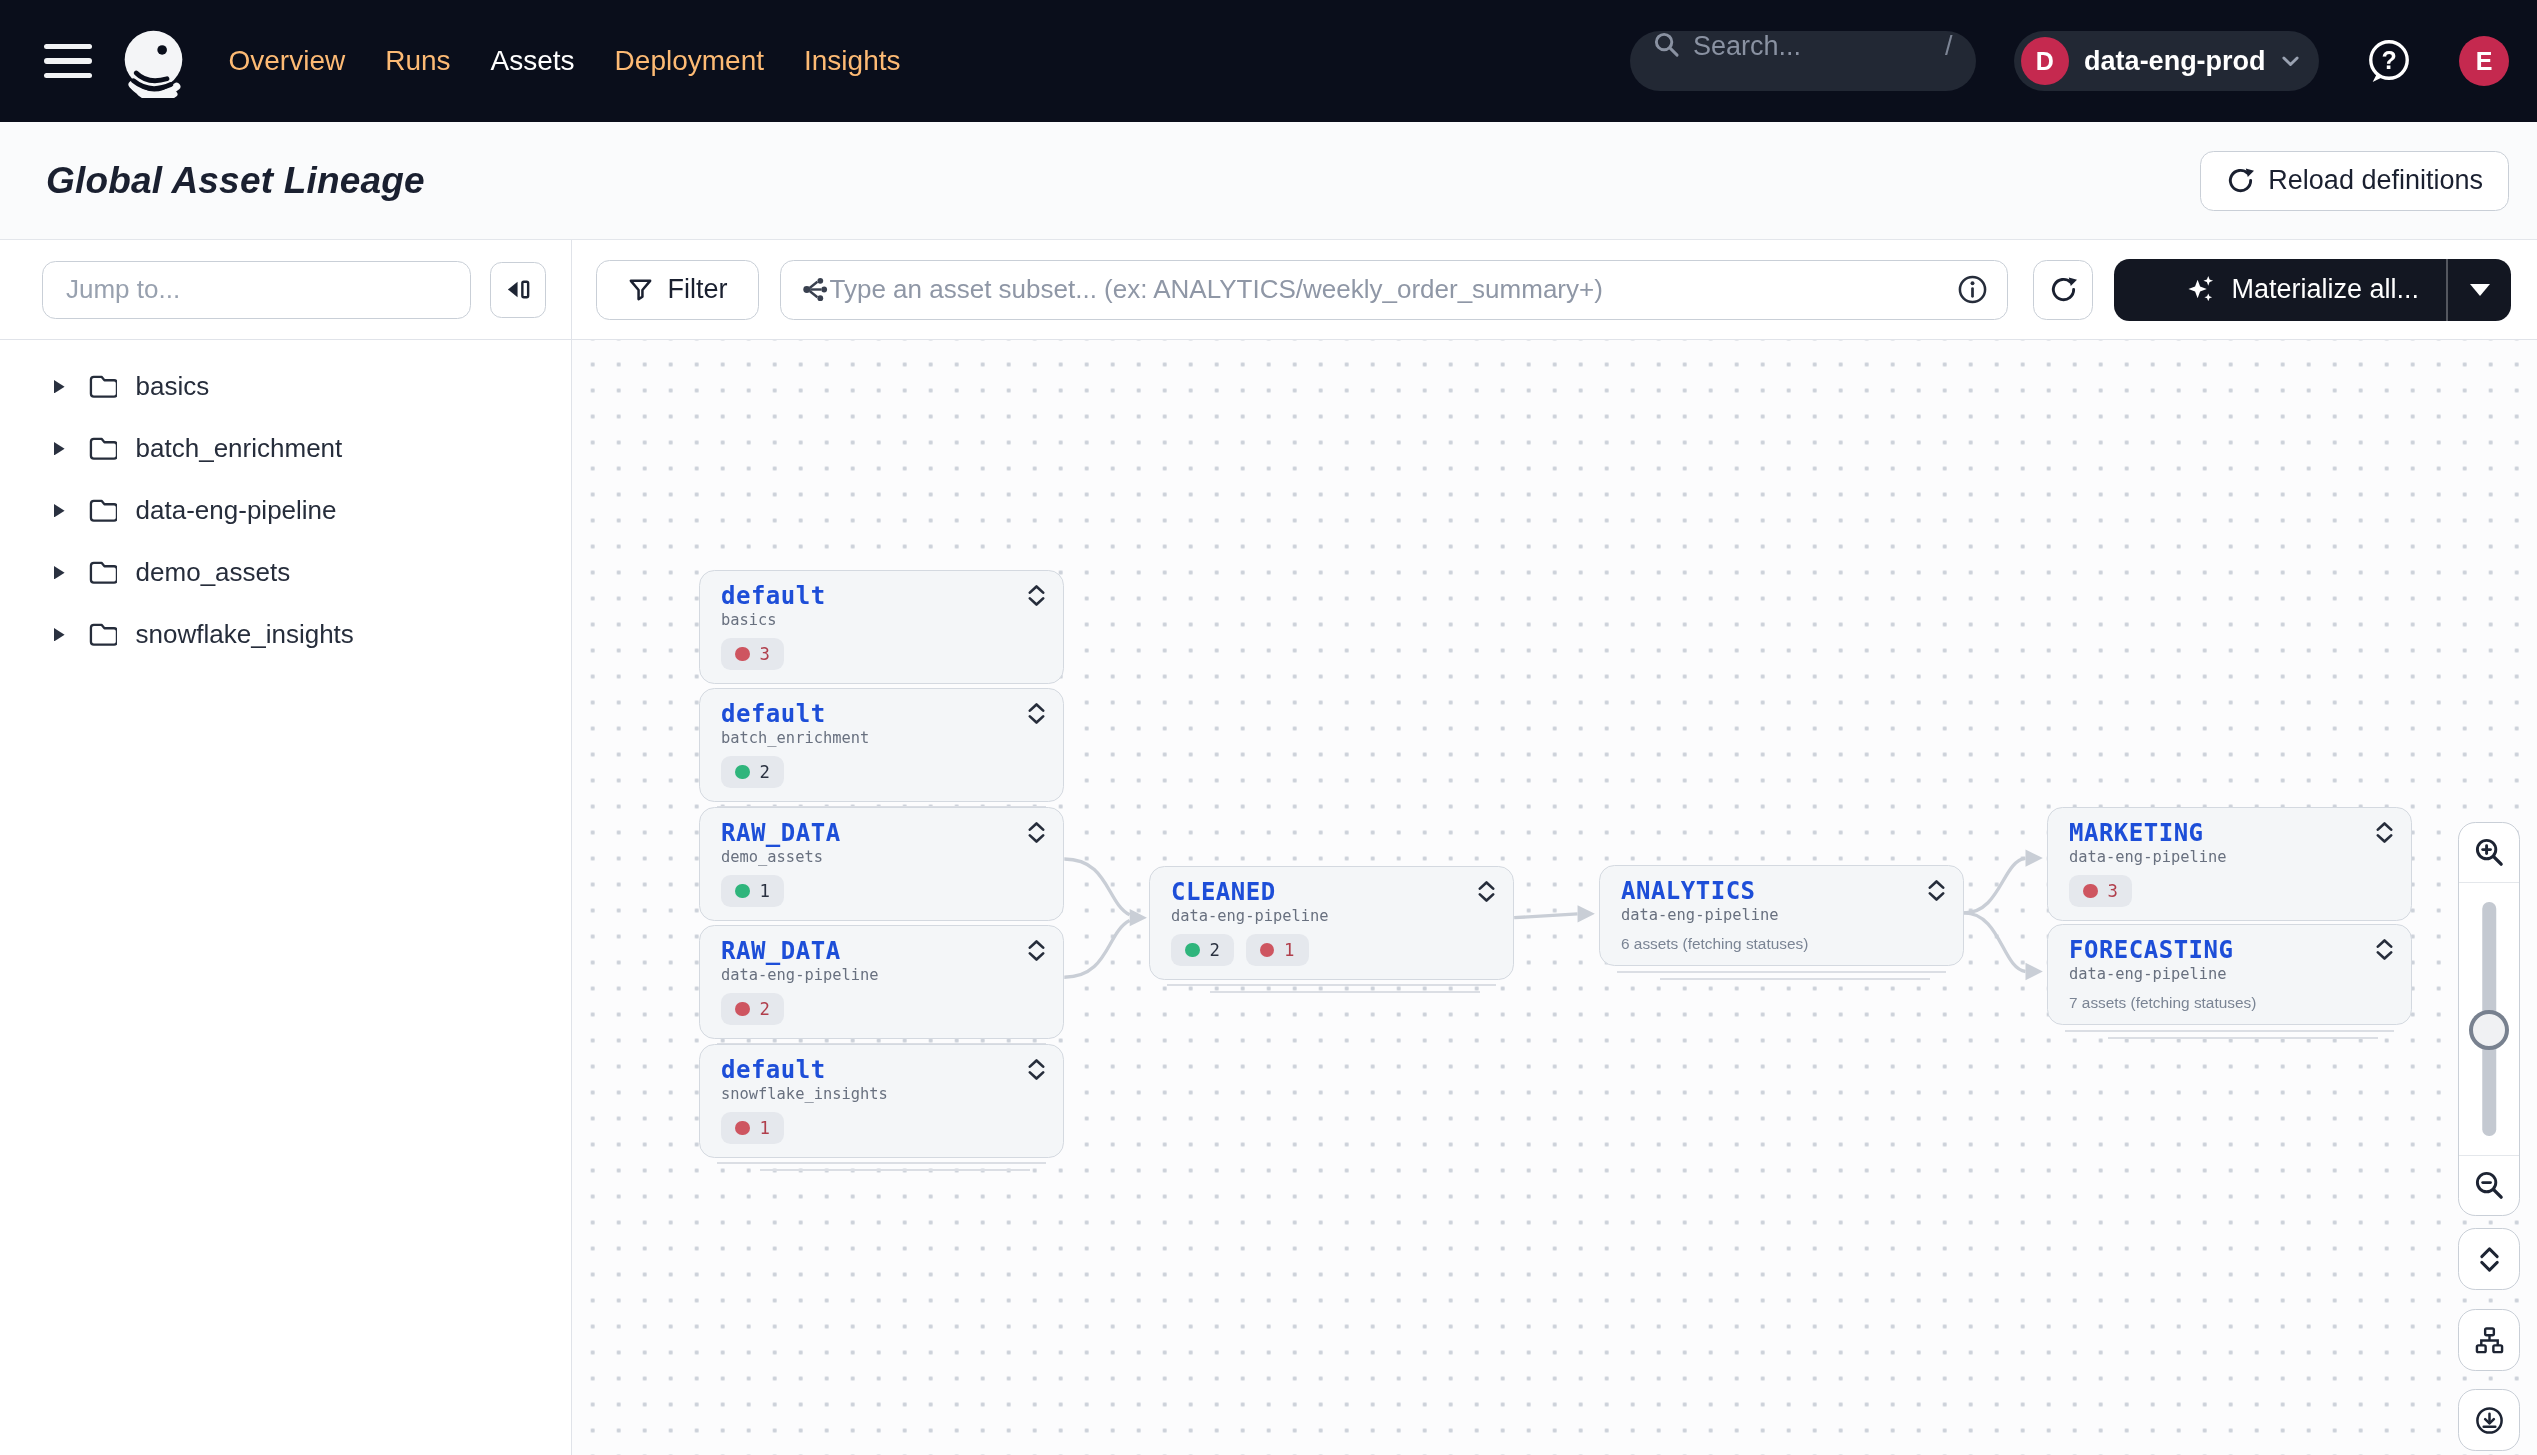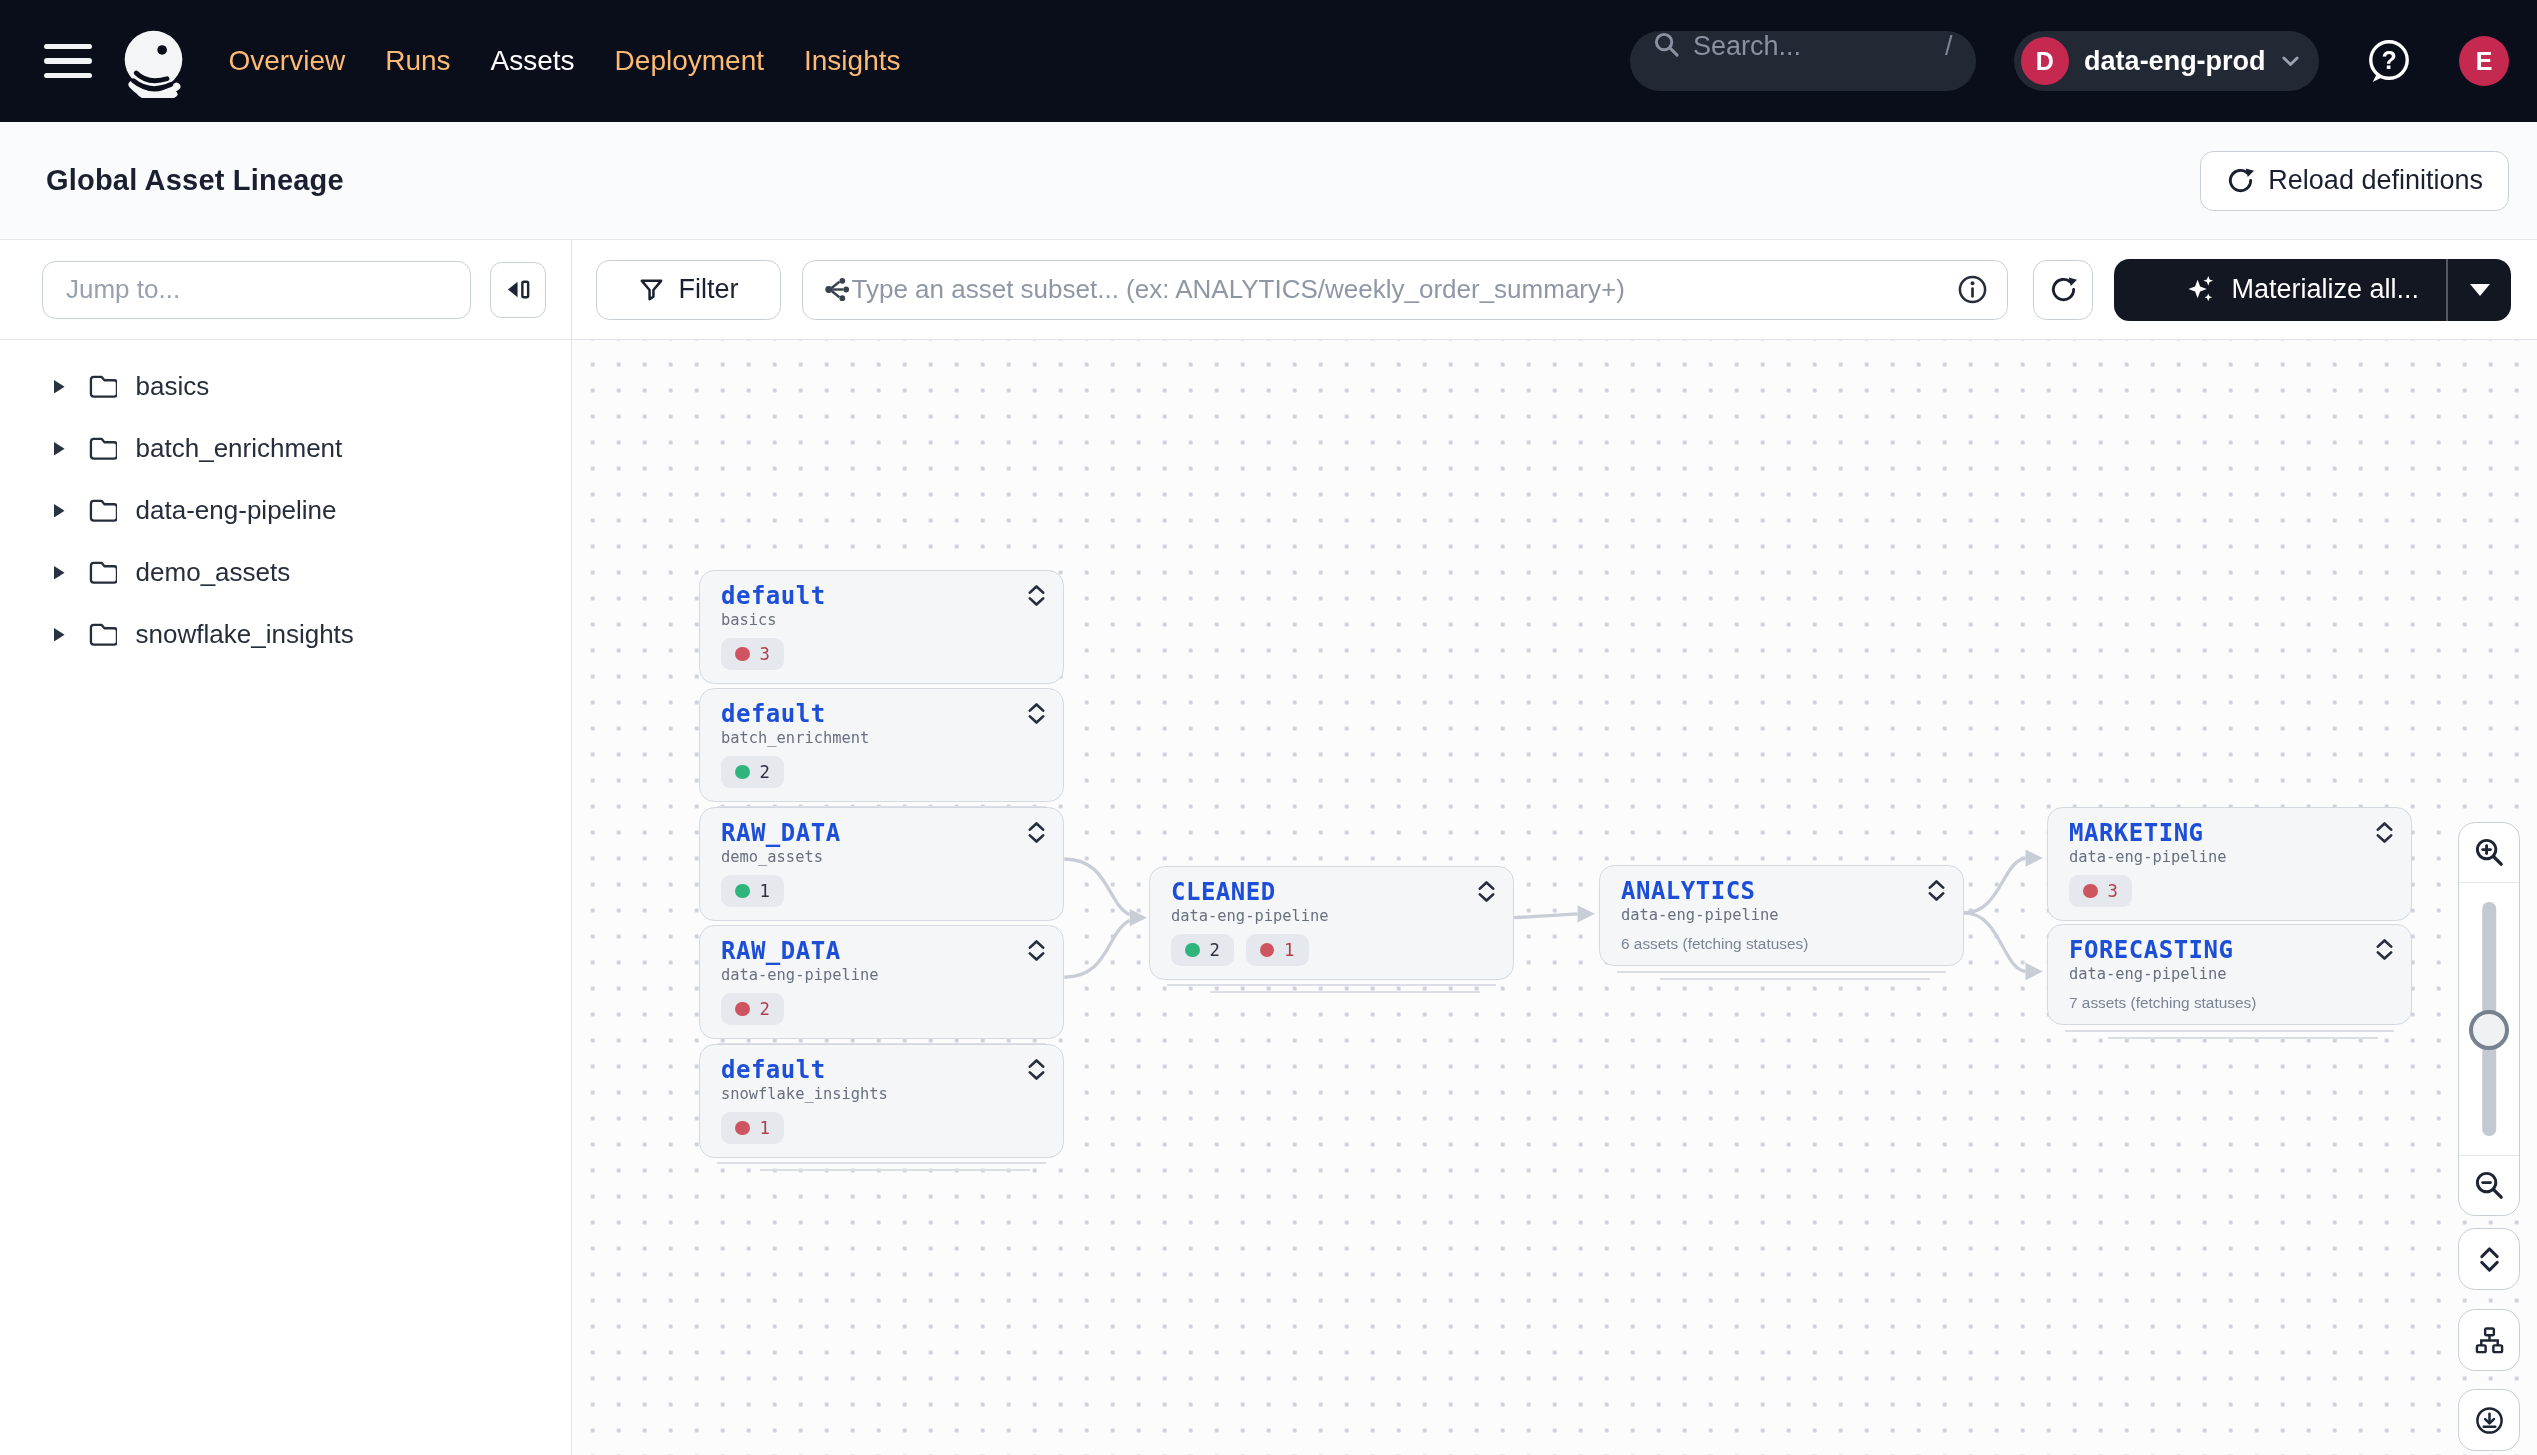--- a/index.html
+++ b/index.html
@@ -25,21 +25,21 @@
     align-items:center; padding:0 19px 0 6.7px; gap:15.4px; cursor:pointer; }
   .dbadge { width:48px; height:48px; border-radius:50%; background:#C5294F; color:#fff;
     font-size:25px; font-weight:700; display:flex; align-items:center; justify-content:center; }
   .dname { color:#fff; font-size:27px; font-weight:600; }
   .avatar { width:50px; height:50px; border-radius:50%; background:#C5294F; color:#fff;
     font-size:25px; font-weight:700; display:flex; align-items:center; justify-content:center; cursor:pointer; }
 
   
   .pagehead { height:118px; background:#FAFBFC; border-bottom:1px solid #E3E6EB;
     display:flex; align-items:center; justify-content:space-between; padding:0 29px 0 46px; }
-  .pagehead h1 { font-size:29px; font-weight:700; color:#1A2030; letter-spacing:0.2px; }
+  .pagehead h1 { font-size:37px; font-weight:700; color:#1A2030; letter-spacing:0.2px;font-style:italic; }
   .btn { display:flex; align-items:center; gap:13.5px; background:#fff;
     border:1.9px solid #C9CFD7; border-radius:13.5px; height:60px; padding:0 25px;
     font-size:27px; color:#1A2030; cursor:pointer; white-space:nowrap; }
 
   
   .content { display:flex; height:1215px; }
   .sidebar { width:572px; background:#fff; border-right:1px solid #E0E3E9; flex:none; }
   .sidebar-top { height:100px; display:flex; align-items:center; gap:19px;
     padding:0 25px 0 42px; border-bottom:1px solid #E0E3E9; }
   .jump { width:433px; height:58px; border:1.9px solid #C9CFD7; border-radius:13.5px;
@@ -228,21 +228,21 @@
         <svg class="folder" width="29" height="27" viewBox="0 0 30 28">
             <path d="M3 7 q0-3 3-3 h8 l3 3.5 h10 q3 0 3 3 v11 q0 3-3 3 H6 q-3 0-3-3 z" stroke="#262D3B" stroke-width="2.4" fill="none" stroke-linejoin="round"></path>
           </svg>
         <span class="lbl">snowflake_insights</span>
       </div>
     </div>
   </div>
 
   <div class="main">
     <div class="toolbar">
-      <button class="btn" style="padding:0 41px;">
+      <button class="btn" style="padding:0 30px;">
         <svg width="27" height="27" viewBox="0 0 28 28">
           <path d="M4 5 h20 l-8 9.5 v7 l-4 2.5 v-9.5 z" stroke="#1A2030" stroke-width="2.6" fill="none" stroke-linejoin="round"></path>
         </svg>
         <span>Filter</span>
       </button>
       <div class="subsetwrap">
         <svg width="29" height="29" viewBox="0 0 30 30">
           <circle cx="7" cy="15" r="3.6" fill="#39404F"></circle>
           <line x1="10" y1="13.5" x2="18" y2="7" stroke="#39404F" stroke-width="2.5"></line>
           <line x1="10" y1="16.5" x2="18" y2="23" stroke="#39404F" stroke-width="2.5"></line>

